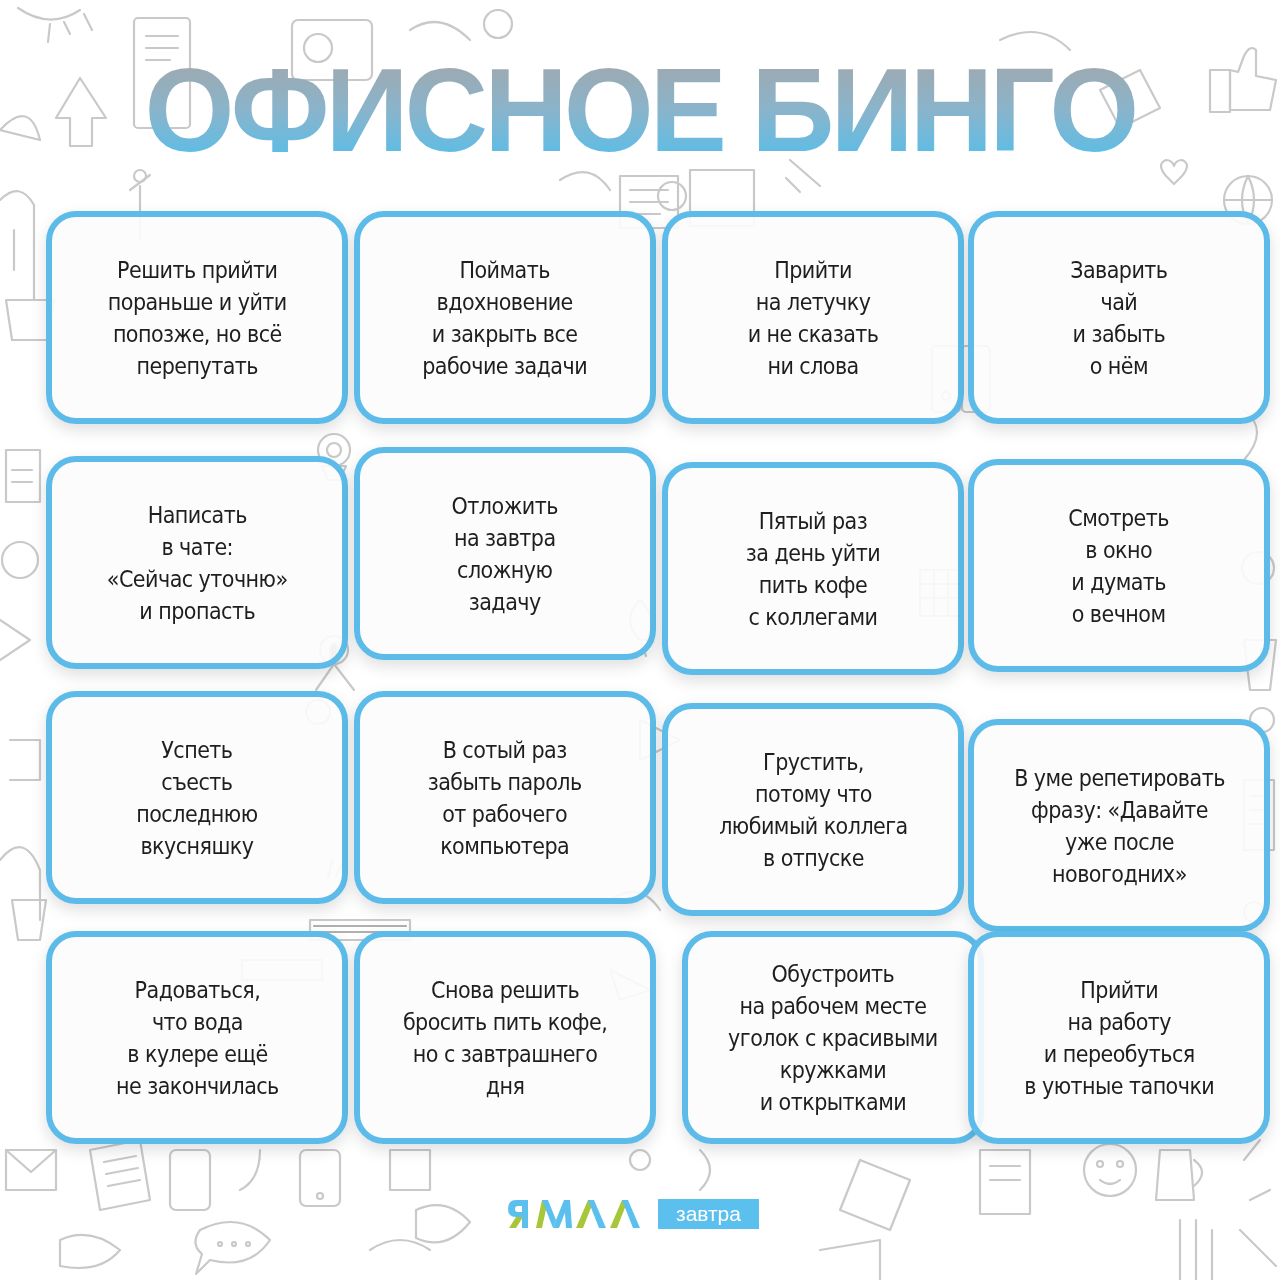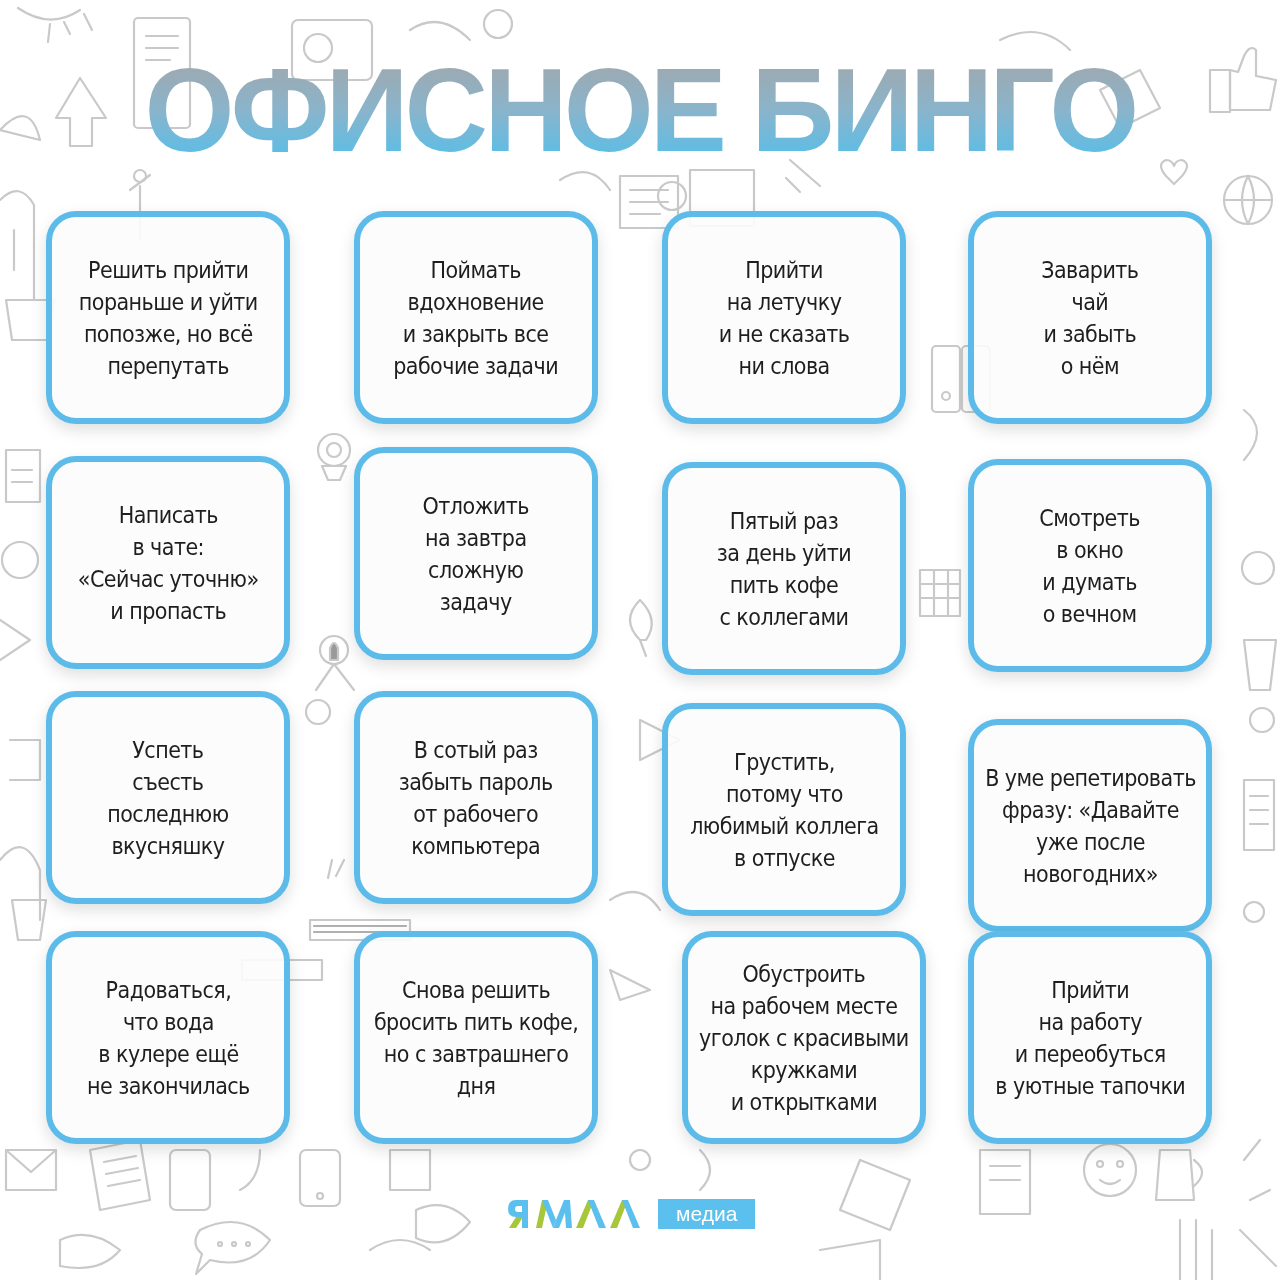--- a/index.html
+++ b/index.html
@@ -14,21 +14,21 @@
     position: absolute; left: 0; top: 50px; width: 1280px; height: 120px;
     text-align: center; z-index: 2;
     font-family: "Liberation Sans", sans-serif; font-weight: 700;
     font-size: 118px; line-height: 120px; letter-spacing: -4px;
     background: linear-gradient(180deg, #a3a6a8 0%, #8ab4cb 50%, #4ec0ee 100%);
     -webkit-background-clip: text; background-clip: text; color: transparent;
     transform: scaleX(0.98);
   }
   .grid { position: absolute; left: 46px; top: 211px; z-index: 2; }
   .card {
-    position: absolute; width: 244px; height: 213px; box-sizing: border-box;
+    position: absolute; width: 302px; height: 213px; box-sizing: border-box;
     border: 6px solid #5cbbe8; border-radius: 30px;
     background: rgba(252,252,252,0.9);
     box-shadow: 0 6px 16px rgba(0,0,0,0.13);
     display: flex; align-items: center; justify-content: center; text-align: center;
   }
   .card-text {
     font-family: "DejaVu Sans", sans-serif; font-size: 22.5px; line-height: 32px;
     color: #1e1e1e; white-space: pre-line; letter-spacing: -0.6px;
     transform: scaleX(0.92);
   }
@@ -286,14 +286,14 @@
       <path d="M50 22 L58 2 L64 2 L53 30 L47 30 Z" fill="#5cc0ee"></path>
       <path d="M58 2 L64 2 L66 30 L60 30 Z" fill="#5cc0ee"></path>
 
       <path d="M70 30 L82 2 L88 2 L77 30 Z" fill="#a8c63a"></path>
       <path d="M82 2 L88 2 L100 30 L93 30 Z" fill="#5cc0ee"></path>
 
       <path d="M104 30 L116 2 L122 2 L111 30 Z" fill="#a8c63a"></path>
       <path d="M116 2 L122 2 L134 30 L127 30 Z" fill="#5cc0ee"></path>
     </svg>
   </div>
-  <div class="logo-media">медиа</div>
+  <div class="logo-media">завтра</div>
 </div>
 
 </body></html>

